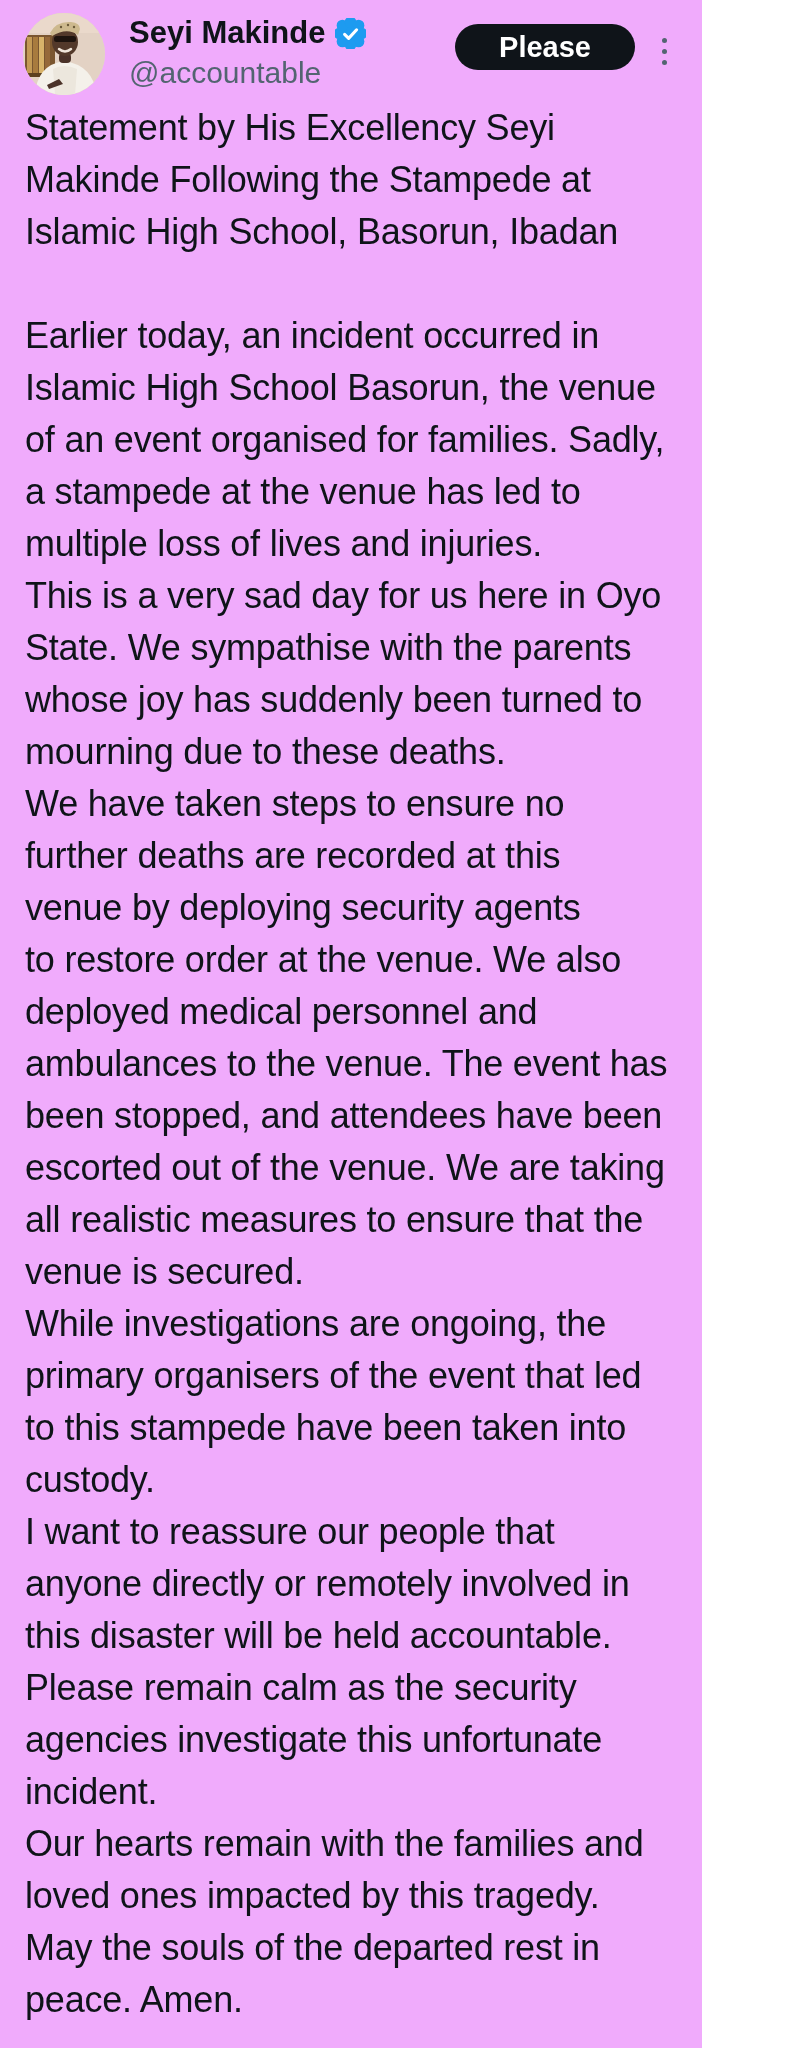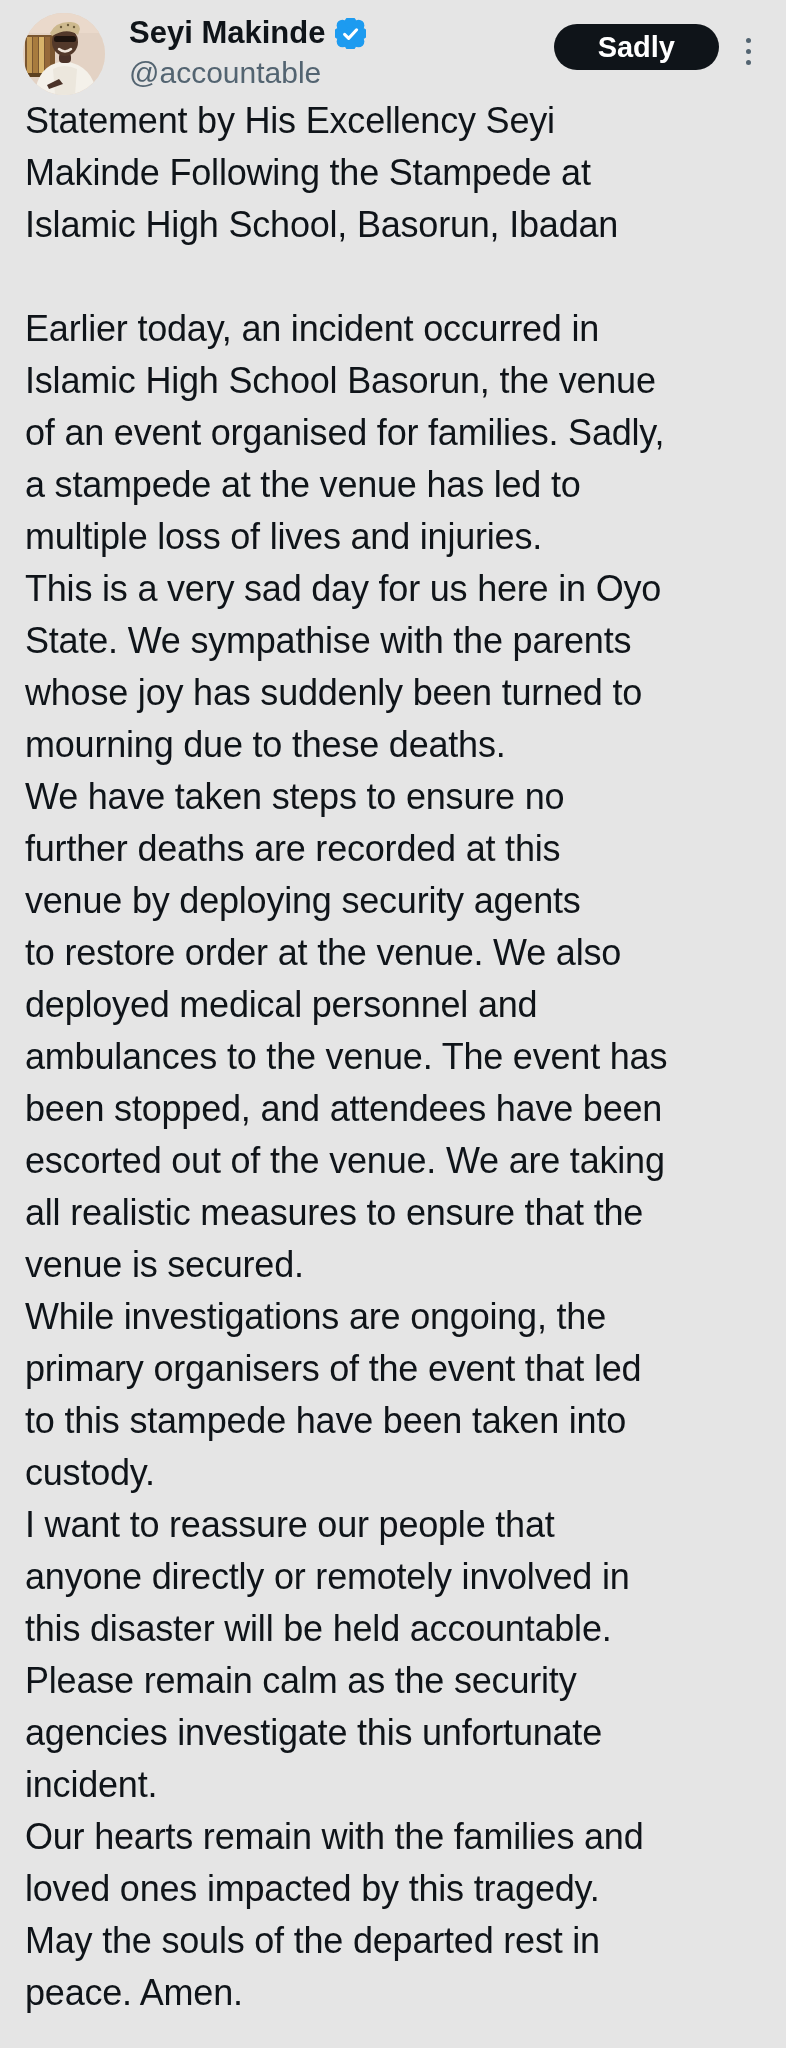--- a/index.html
+++ b/index.html
@@ -8,23 +8,23 @@
     background: #ffffff;
   }
   body {
     width: 786px;
     height: 2048px;
     overflow: hidden;
     font-family: "Liberation Sans", sans-serif;
     color: #0f1419;
   }
   .tweet-card {
-    width: 786px;
+    width: 702px;
     height: 2048px;
-    background: #e5e5e5;
+    background: #f0abfc;
     box-sizing: border-box;
   }
   .tweet-header {
     display: flex;
     align-items: flex-start;
     padding: 13px 25px 0 23px;
     box-sizing: border-box;
   }
   .avatar {
     width: 82px;
@@ -96,20 +96,21 @@
     width: 5px;
     height: 5px;
     border-radius: 50%;
     background: #536471;
   }
   .tweet-body {
     padding: 0 25px 0 25px;
     box-sizing: border-box;
   }
   .tweet-text {
+    margin-top: 7px;
     font-size: 36px;
     line-height: 52px;
     letter-spacing: -0.2px;
     color: #0f1419;
     white-space: pre-line;
     text-align: left;
   }
 </style>
 </head>
 <body>
@@ -166,21 +167,21 @@
               <circle cx="15" cy="4" r="5.6"></circle>
               <circle cx="22.8" cy="7.2" r="5.6"></circle>
             </g>
             <polyline points="9.3,15.8 13.2,19.7 20.9,11.4" fill="none" stroke="#ffffff" stroke-width="3" stroke-linecap="round" stroke-linejoin="round"></polyline>
           </svg>
         </span>
       </div>
       <div class="handle">@accountable</div>
     </div>
 
-    <button class="follow-btn">Sadly</button>
+    <button class="follow-btn">Please</button>
 
     <div class="more-menu">
       <span class="dot"></span>
       <span class="dot"></span>
       <span class="dot"></span>
     </div>
 
   </header>
 
   <main class="tweet-body">

